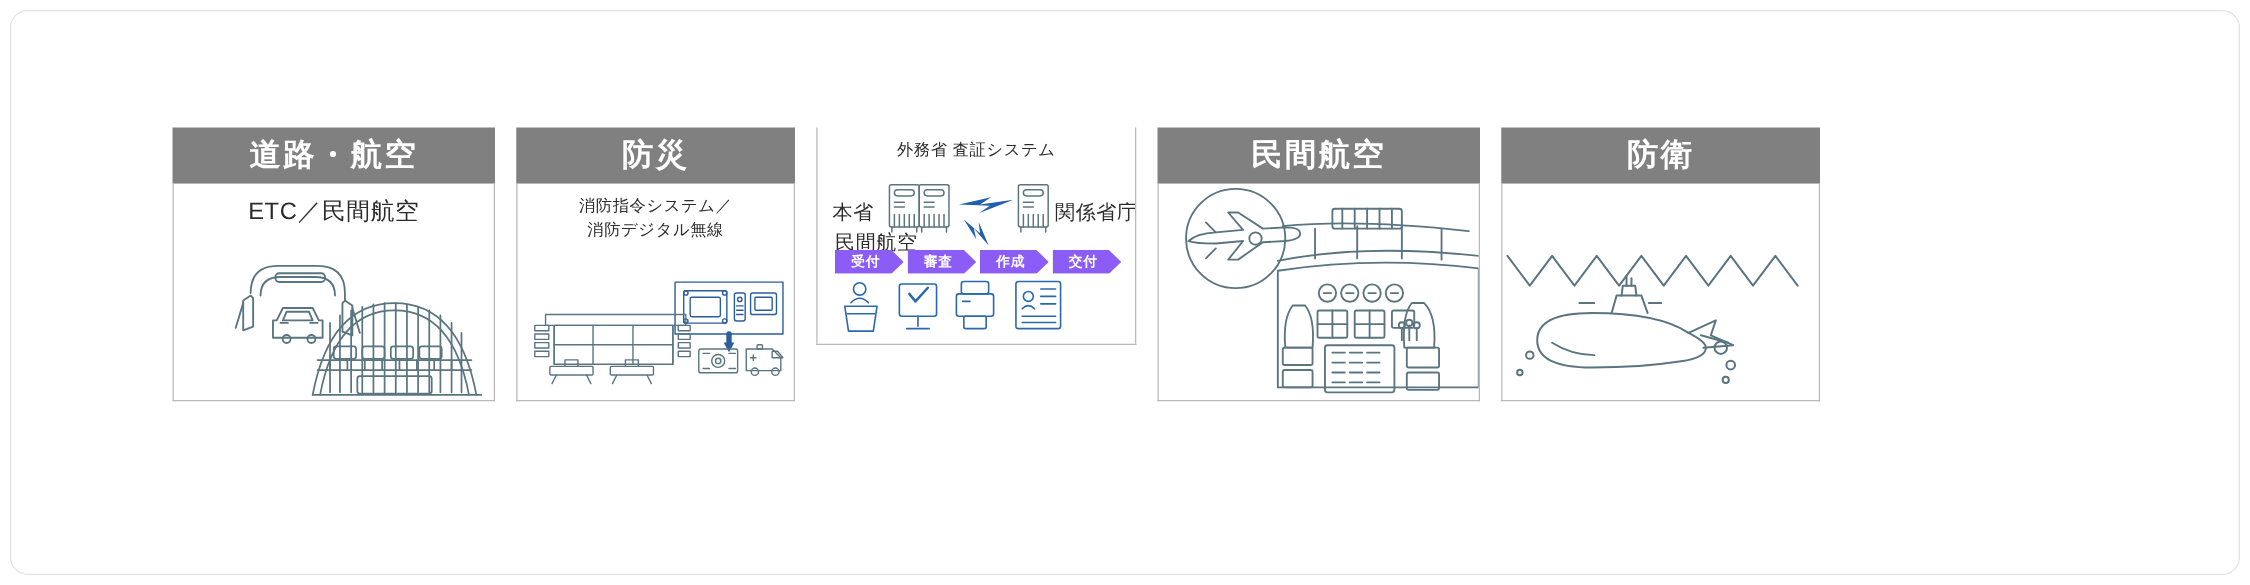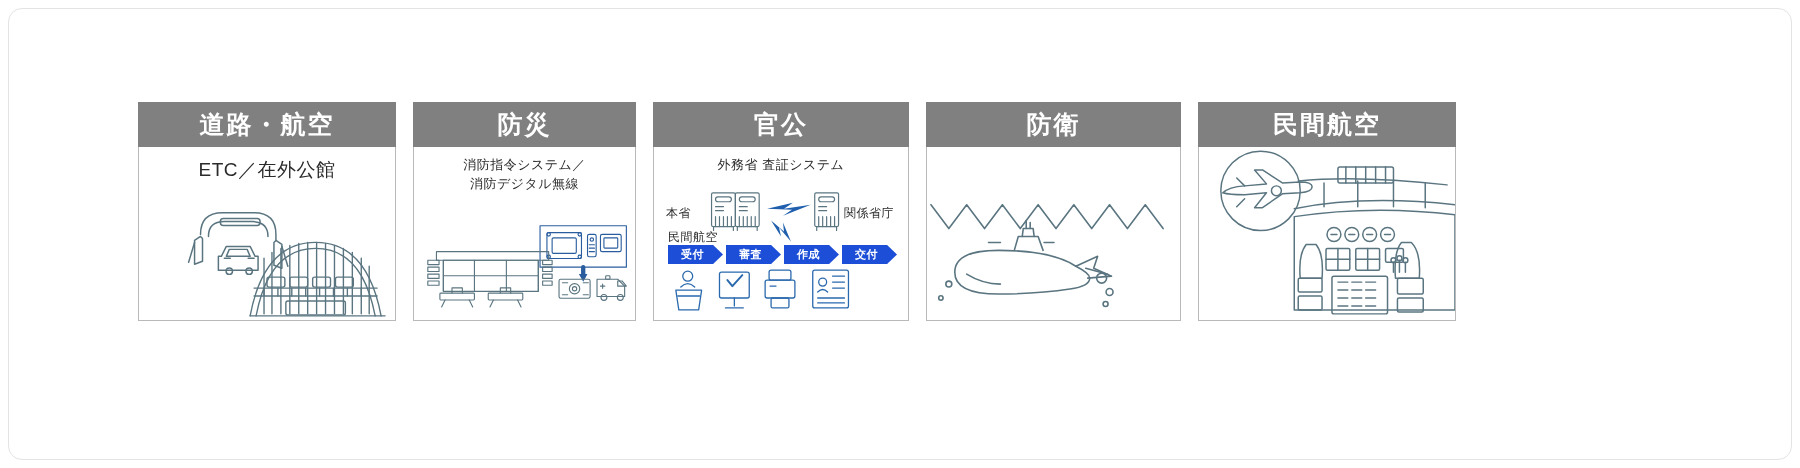--- a/index.html
+++ b/index.html
@@ -67,36 +67,36 @@
   .p-road   { width: 258px; }
   .p-disaster { width: 223px; }
   .p-gov    { width: 256px; }
   .p-defense{ width: 255px; }
   .p-civil  { width: 258px; }
 
   
   .gov-label {
     position: absolute;
     color: #2b2b2b;
-    font-size: 12px;
+    font-size: 16px;
     letter-spacing: 0.5px;
     white-space: nowrap;
   }
   .chev-row {
     position: absolute;
     left: 14px;
     top: 98px;
     display: flex;
     gap: 3px;
   }
   .chev {
     position: relative;
     width: 55px;
     height: 19px;
-    background: #1d4ed8;
+    background: #8b5cf6;
     color: #ffffff;
     font-size: 11px;
     font-weight: bold;
     display: flex;
     align-items: center;
     justify-content: center;
     padding-right: 6px;
     clip-path: polygon(0 0, 82% 0, 100% 50%, 82% 100%, 0 100%, 0 50%);
     letter-spacing: 0.5px;
   }
@@ -106,21 +106,21 @@
 
 <div class="page-frame">
 
   <div class="panels-row">
 
     <div class="panel p-road">
       <div class="panel-header">
         <span>道路・航空</span>
       </div>
       <div class="panel-body">
-        <div class="panel-caption">ETC／在外公館</div>
+        <div class="panel-caption">ETC／民間航空</div>
         <svg class="art" viewBox="0 0 258 174">
           <g fill="none" stroke="#5a7580" stroke-width="1.5" stroke-linejoin="round" stroke-linecap="round">
 
             <path d="M62 88 q0 -22 22 -22 h32 q22 0 22 22 v6"></path>
             <path d="M70 90 q0 -15 16 -15 h28 q16 0 16 15"></path>
             <rect x="82" y="72" width="40" height="7" rx="3"></rect>
             <path d="M62 90 l-6 4 v24 l8 -3 v-23z"></path>
             <path d="M138 94 l6 4 v24 l-8 -3 v-23z"></path>
             <path d="M56 96 l-6 20 M144 100 l6 20"></path>
 
@@ -213,23 +213,20 @@
             <circle cx="220" cy="161" r="3.4"></circle>
             <circle cx="239" cy="161" r="3.4"></circle>
             <path d="M216 148 h5 M218.5 145.5 v5"></path>
             <rect x="222" y="136" width="5" height="4" rx="1"></rect>
           </g>
         </svg>
       </div>
     </div>
 
     <div class="panel p-gov">
-      <div class="panel-header">
-        <span>官公</span>
-      </div>
       <div class="panel-body">
         <div class="panel-caption small">外務省 査証システム</div>
 
         <svg class="art" viewBox="0 0 256 174">
           <g fill="none" stroke="#5a7580" stroke-width="1.2" stroke-linejoin="round" stroke-linecap="round">
 
             <rect x="58" y="46" width="24" height="34" rx="1.5"></rect>
             <rect x="82" y="46" width="24" height="34" rx="1.5"></rect>
             <rect x="62" y="50" width="16" height="5" rx="2.5"></rect>
             <rect x="86" y="50" width="16" height="5" rx="2.5"></rect>
@@ -279,20 +276,77 @@
 
         <div class="chev-row">
           <div class="chev">受付</div>
           <div class="chev">審査</div>
           <div class="chev">作成</div>
           <div class="chev">交付</div>
         </div>
       </div>
     </div>
 
+    <div class="panel p-civil">
+      <div class="panel-header">
+        <span>民間航空</span>
+      </div>
+      <div class="panel-body">
+        <svg class="art" viewBox="0 0 258 174">
+          <g fill="none" stroke="#5a7580" stroke-width="1.5" stroke-linejoin="round" stroke-linecap="round">
+
+            <circle cx="62" cy="44" r="40"></circle>
+            <path d="M24 46 q6 -6 22 -7 l22 -2 l-12 -14 h8 l20 13 l18 -1 q12 0 12 5 q0 5 -12 6 l-18 1 l-20 14 h-8 l12 -15 l-22 2 q-16 0 -22 -2z"></path>
+            <path d="M46 39 l-8 -8 M46 52 l-8 8"></path>
+            <circle cx="78" cy="44" r="5"></circle>
+
+            <path d="M100 34 q60 -6 150 4"></path>
+            <path d="M96 62 q70 -14 162 -4"></path>
+            <path d="M126 36 v24 M160 34 v26 M196 34 v26 M228 36 v25"></path>
+
+            <rect x="140" y="20" width="56" height="16" rx="2"></rect>
+            <path d="M148 20 v16 M158 20 v16 M168 20 v16 M178 20 v16 M188 20 v16"></path>
+
+            <path d="M96 70 q78 -12 162 -2 v96 h-162z"></path>
+
+            <path d="M108 98 q-8 10 -6 34 h22 q2 -24 -6 -34z"></path>
+            <path d="M214 96 q10 10 8 36 h-24 q-2 -26 6 -36z"></path>
+
+            <circle cx="136" cy="88" r="7"></circle>
+            <circle cx="154" cy="88" r="7"></circle>
+            <circle cx="172" cy="88" r="7"></circle>
+            <circle cx="190" cy="88" r="7"></circle>
+            <path d="M133 88 h6 M151 88 h6 M169 88 h6 M187 88 h6"></path>
+
+            <rect x="128" y="102" width="24" height="22" rx="1.5"></rect>
+            <rect x="158" y="102" width="24" height="22" rx="1.5"></rect>
+            <path d="M140 102 v22 M128 113 h24"></path>
+            <path d="M170 102 v22 M158 113 h24"></path>
+            <rect x="188" y="102" width="18" height="14" rx="1.5"></rect>
+
+            <rect x="134" y="130" width="56" height="38" rx="2"></rect>
+            <path d="M140 136 h10 M154 136 h10 M168 136 h10"></path>
+            <path d="M140 144 h10 M154 144 h10 M168 144 h10"></path>
+            <path d="M140 152 h10 M154 152 h10 M168 152 h10"></path>
+            <path d="M140 160 h10 M154 160 h10 M168 160 h10"></path>
+
+            <rect x="100" y="132" width="24" height="14" rx="1.5"></rect>
+            <rect x="100" y="150" width="24" height="14" rx="1.5"></rect>
+            <rect x="200" y="132" width="26" height="16" rx="1.5"></rect>
+            <rect x="200" y="152" width="26" height="14" rx="1.5"></rect>
+
+            <path d="M196 126 v-10 M202 126 v-12 M208 126 v-10"></path>
+            <circle cx="196" cy="114" r="2.5"></circle>
+            <circle cx="202" cy="112" r="2.5"></circle>
+            <circle cx="208" cy="114" r="2.5"></circle>
+          </g>
+        </svg>
+      </div>
+    </div>
+
     <div class="panel p-defense">
       <div class="panel-header">
         <span>防衛</span>
       </div>
       <div class="panel-body">
         <svg class="art" viewBox="0 0 255 174">
           <g fill="none" stroke="#5a7580" stroke-width="1.6" stroke-linejoin="round" stroke-linecap="round">
 
             <path d="M4 58 l18 24 l18 -24 l18 24 l18 -24 l18 24 l18 -24 l18 24 l18 -24 l18 24 l18 -24 l18 24 l18 -24 l18 24"></path>
 
@@ -311,71 +365,14 @@
             <circle cx="176" cy="132" r="5"></circle>
             <circle cx="184" cy="146" r="3.5"></circle>
             <circle cx="180" cy="158" r="2.5"></circle>
             <circle cx="22" cy="138" r="3"></circle>
             <circle cx="14" cy="152" r="2.2"></circle>
           </g>
         </svg>
       </div>
     </div>
 
-    <div class="panel p-civil">
-      <div class="panel-header">
-        <span>民間航空</span>
-      </div>
-      <div class="panel-body">
-        <svg class="art" viewBox="0 0 258 174">
-          <g fill="none" stroke="#5a7580" stroke-width="1.5" stroke-linejoin="round" stroke-linecap="round">
-
-            <circle cx="62" cy="44" r="40"></circle>
-            <path d="M24 46 q6 -6 22 -7 l22 -2 l-12 -14 h8 l20 13 l18 -1 q12 0 12 5 q0 5 -12 6 l-18 1 l-20 14 h-8 l12 -15 l-22 2 q-16 0 -22 -2z"></path>
-            <path d="M46 39 l-8 -8 M46 52 l-8 8"></path>
-            <circle cx="78" cy="44" r="5"></circle>
-
-            <path d="M100 34 q60 -6 150 4"></path>
-            <path d="M96 62 q70 -14 162 -4"></path>
-            <path d="M126 36 v24 M160 34 v26 M196 34 v26 M228 36 v25"></path>
-
-            <rect x="140" y="20" width="56" height="16" rx="2"></rect>
-            <path d="M148 20 v16 M158 20 v16 M168 20 v16 M178 20 v16 M188 20 v16"></path>
-
-            <path d="M96 70 q78 -12 162 -2 v96 h-162z"></path>
-
-            <path d="M108 98 q-8 10 -6 34 h22 q2 -24 -6 -34z"></path>
-            <path d="M214 96 q10 10 8 36 h-24 q-2 -26 6 -36z"></path>
-
-            <circle cx="136" cy="88" r="7"></circle>
-            <circle cx="154" cy="88" r="7"></circle>
-            <circle cx="172" cy="88" r="7"></circle>
-            <circle cx="190" cy="88" r="7"></circle>
-            <path d="M133 88 h6 M151 88 h6 M169 88 h6 M187 88 h6"></path>
-
-            <rect x="128" y="102" width="24" height="22" rx="1.5"></rect>
-            <rect x="158" y="102" width="24" height="22" rx="1.5"></rect>
-            <path d="M140 102 v22 M128 113 h24"></path>
-            <path d="M170 102 v22 M158 113 h24"></path>
-            <rect x="188" y="102" width="18" height="14" rx="1.5"></rect>
-
-            <rect x="134" y="130" width="56" height="38" rx="2"></rect>
-            <path d="M140 136 h10 M154 136 h10 M168 136 h10"></path>
-            <path d="M140 144 h10 M154 144 h10 M168 144 h10"></path>
-            <path d="M140 152 h10 M154 152 h10 M168 152 h10"></path>
-            <path d="M140 160 h10 M154 160 h10 M168 160 h10"></path>
-
-            <rect x="100" y="132" width="24" height="14" rx="1.5"></rect>
-            <rect x="100" y="150" width="24" height="14" rx="1.5"></rect>
-            <rect x="200" y="132" width="26" height="16" rx="1.5"></rect>
-            <rect x="200" y="152" width="26" height="14" rx="1.5"></rect>
-
-            <path d="M196 126 v-10 M202 126 v-12 M208 126 v-10"></path>
-            <circle cx="196" cy="114" r="2.5"></circle>
-            <circle cx="202" cy="112" r="2.5"></circle>
-            <circle cx="208" cy="114" r="2.5"></circle>
-          </g>
-        </svg>
-      </div>
-    </div>
-
   </div>
 </div>
 
 </body></html>

